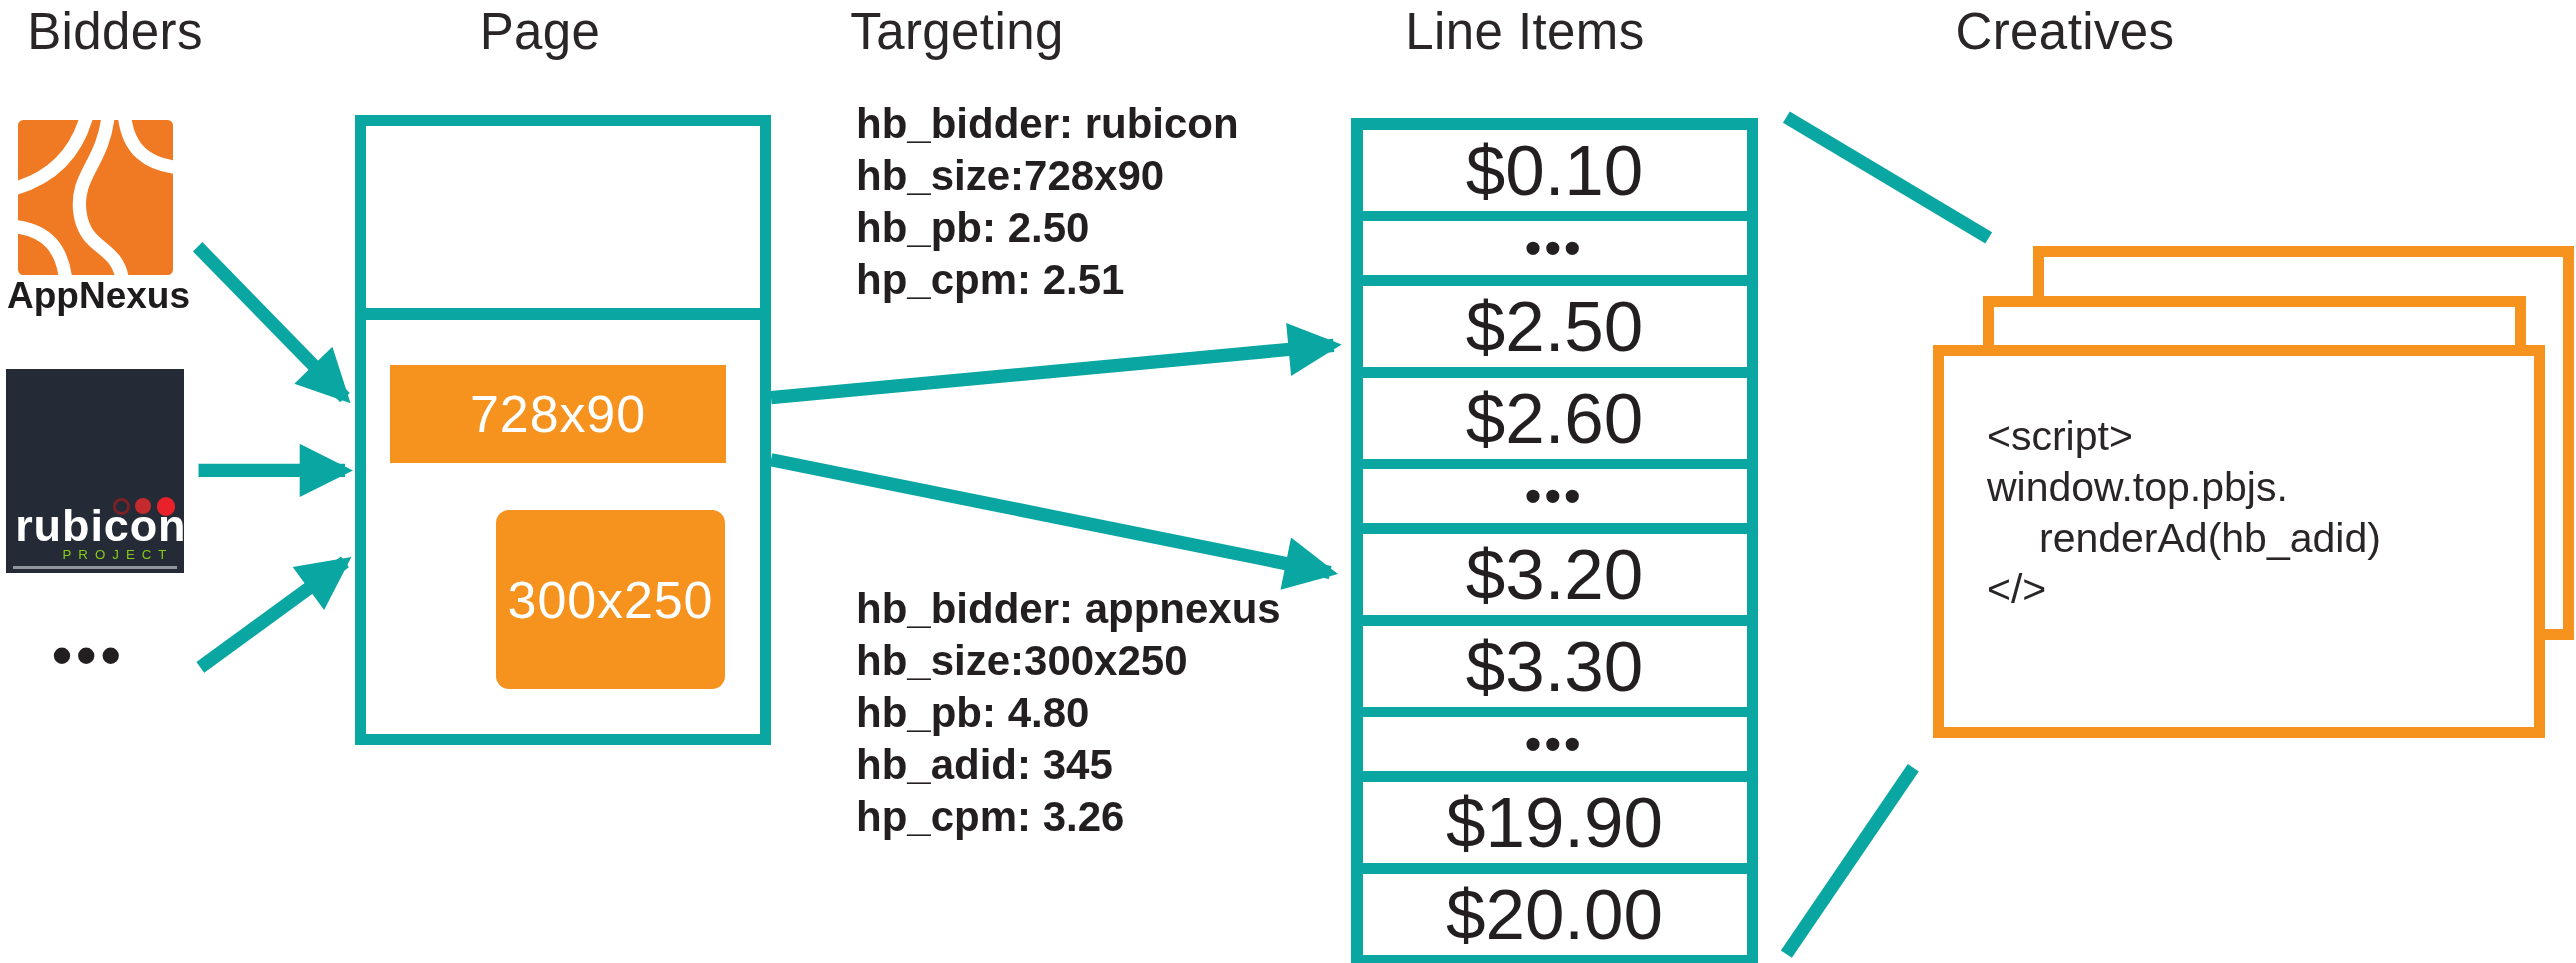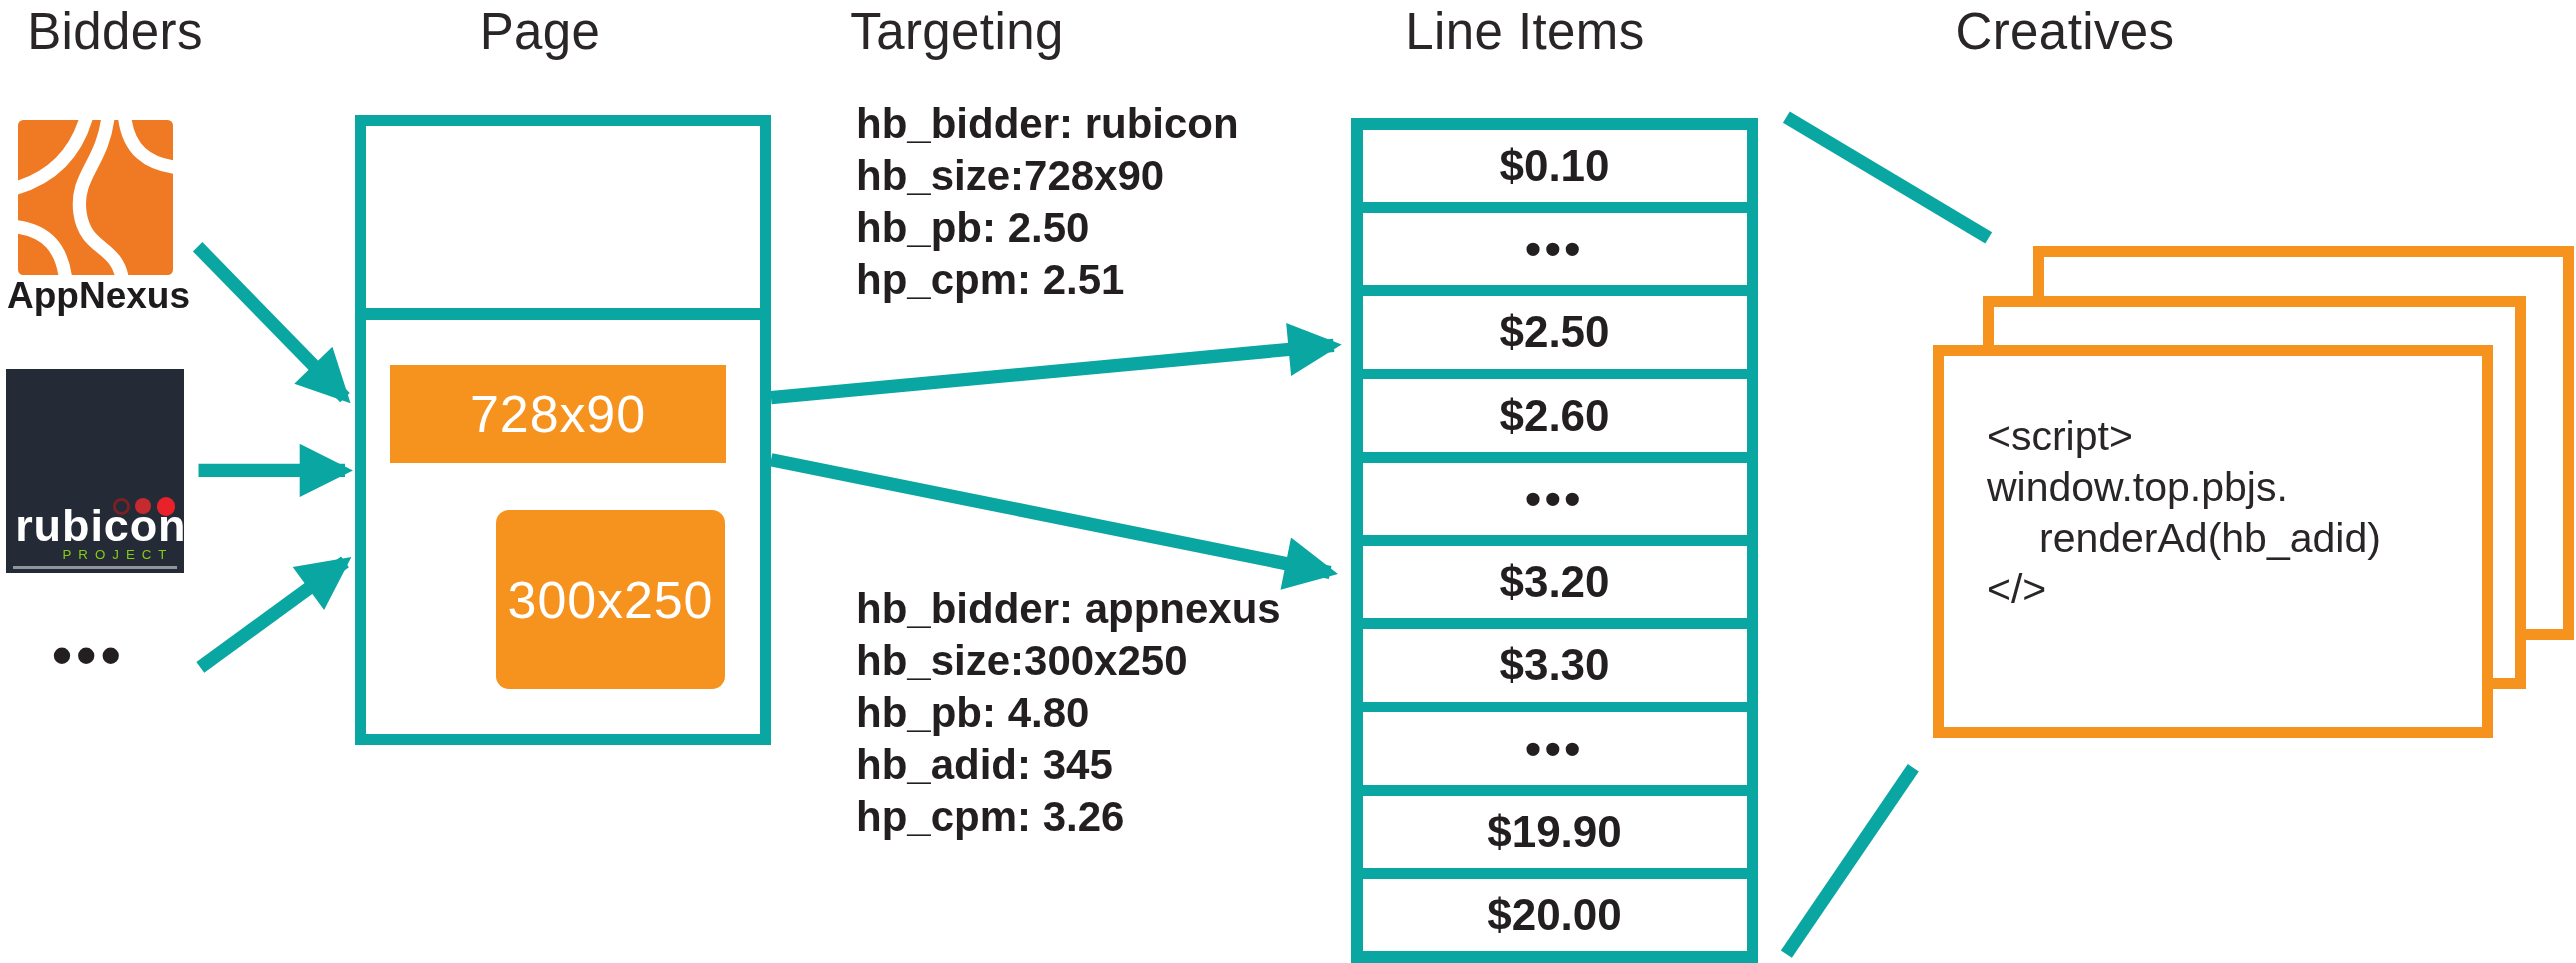--- a/index.html
+++ b/index.html
@@ -73,30 +73,30 @@
   .tb1{top:98px;}
   .tb2{top:583px;}
   
   .li-table{
     position:absolute;left:1351px;top:118px;width:407px;height:845px;
     background:var(--teal);box-sizing:border-box;padding:11.5px;
     display:flex;flex-direction:column;gap:10.7px;
   }
   .li-row{
     flex:1;background:#ffffff;display:flex;align-items:center;justify-content:center;
-    font-size:44px;font-weight:700;color:var(--text);
+    font-size:71px;font-weight:400;color:var(--text);
   }
   .li-row.dots-row{font-size:46px;font-weight:700;letter-spacing:3.6px;}
   
   .creative-card{
     position:absolute;background:#ffffff;border:11.5px solid var(--orange);box-sizing:border-box;
   }
   .card-back{left:2033px;top:246px;width:541px;height:394px;}
   .card-middle{left:1983px;top:296px;width:543px;height:393px;}
-  .card-front{left:1933px;top:345px;width:560px;height:393px;}
+  .card-front{left:1933px;top:345px;width:612px;height:393px;}
   .script-text{
     position:absolute;left:43px;top:55px;font-size:41px;line-height:51px;
     color:#2a2627;font-weight:400;white-space:nowrap;
   }
   .script-line.indent{padding-left:52px;}
 </style>
 </head>
 <body>
 
 <div class="canvas">

